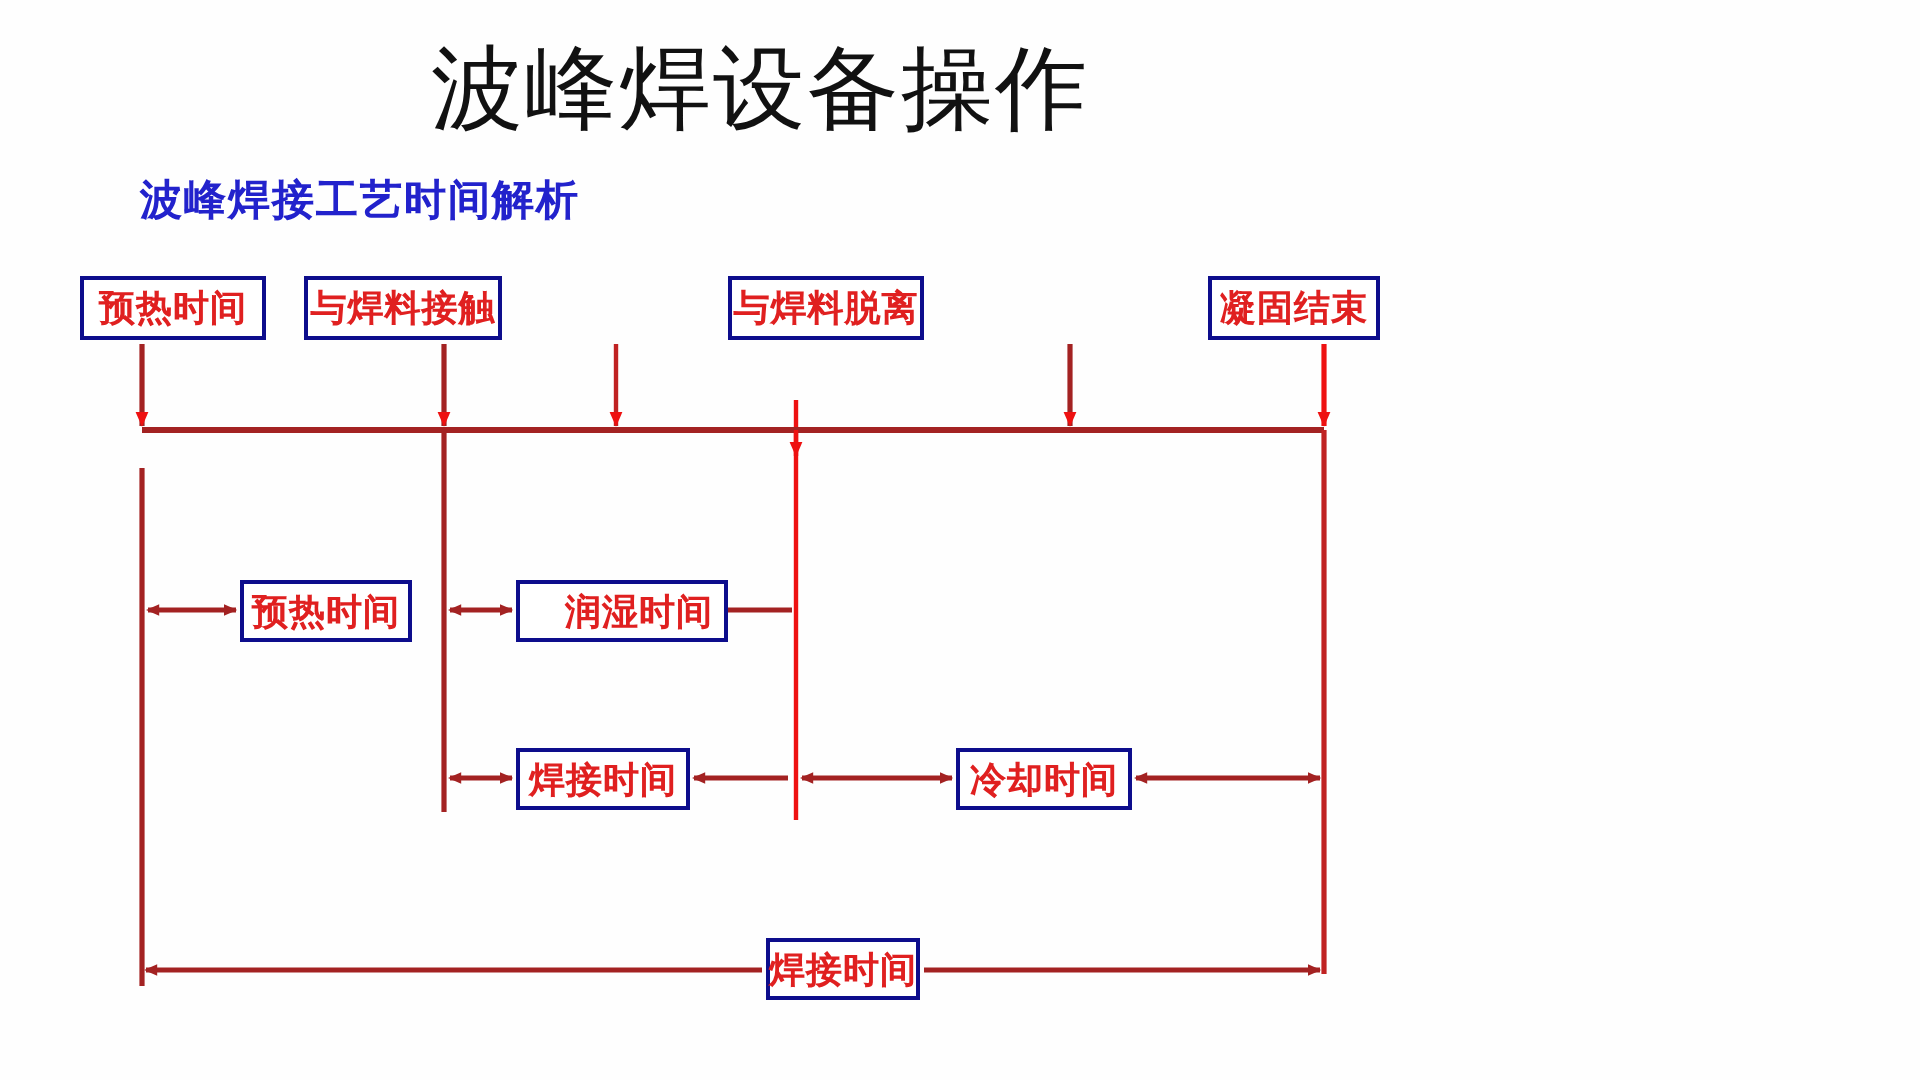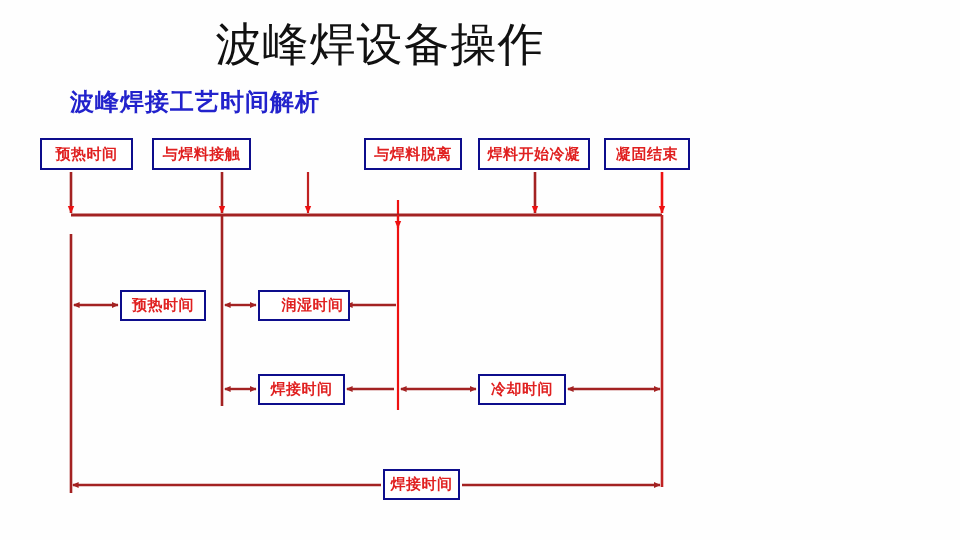--- a/index.html
+++ b/index.html
@@ -22,34 +22,34 @@
     font-size:46px;
     font-weight:400;
     color:#111111;
     letter-spacing:1px;
     white-space:nowrap;
   }
   #subtitle{
     position:absolute;
     left:70px;top:86px;
     font-family:"Liberation Sans","DejaVu Sans",sans-serif;
-    font-size:24px;
+    font-size:21px;
     font-weight:bold;
     color:#2222cc;
     letter-spacing:1px;
     white-space:nowrap;
   }
   .node{
     position:absolute;
     box-sizing:border-box;
     border:2px solid #0d0d8c;
     background:#ffffff;
     color:#e02020;
     font-family:"Liberation Sans","DejaVu Sans",sans-serif;
-    font-size:15px;
+    font-size:18px;
     font-weight:600;
     display:flex;
     align-items:center;
     justify-content:center;
     white-space:nowrap;
     z-index:6;
     letter-spacing:0.5px;
   }
   .node.top{height:32px;}
   .node.mid{height:31px;}
@@ -123,31 +123,28 @@
 
   <div class="node top" style="left:40px;top:138px;width:93px;">
     <span>预热时间</span>
   </div>
   <div class="node top" style="left:152px;top:138px;width:99px;">
     <span>与焊料接触</span>
   </div>
   <div class="node top" style="left:364px;top:138px;width:98px;">
     <span>与焊料脱离</span>
   </div>
-  <div class="node top" style="left:478px;top:138px;width:112px;">
-    <span>焊料开始冷凝</span>
-  </div>
   <div class="node top" style="left:604px;top:138px;width:86px;">
     <span>凝固结束</span>
   </div>
 
   <div class="node mid" style="left:120px;top:290px;width:86px;">
     <span>预热时间</span>
   </div>
-  <div class="node mid" style="left:258px;top:290px;width:92px;padding-left:17px;">
+  <div class="node mid" style="left:258px;top:290px;width:106px;padding-left:17px;">
     <span>润湿时间</span>
   </div>
   <div class="node mid" style="left:258px;top:374px;width:87px;">
     <span>焊接时间</span>
   </div>
   <div class="node mid" style="left:478px;top:374px;width:88px;">
     <span>冷却时间</span>
   </div>
   <div class="node mid" style="left:383px;top:469px;width:77px;">
     <span>焊接时间</span>

